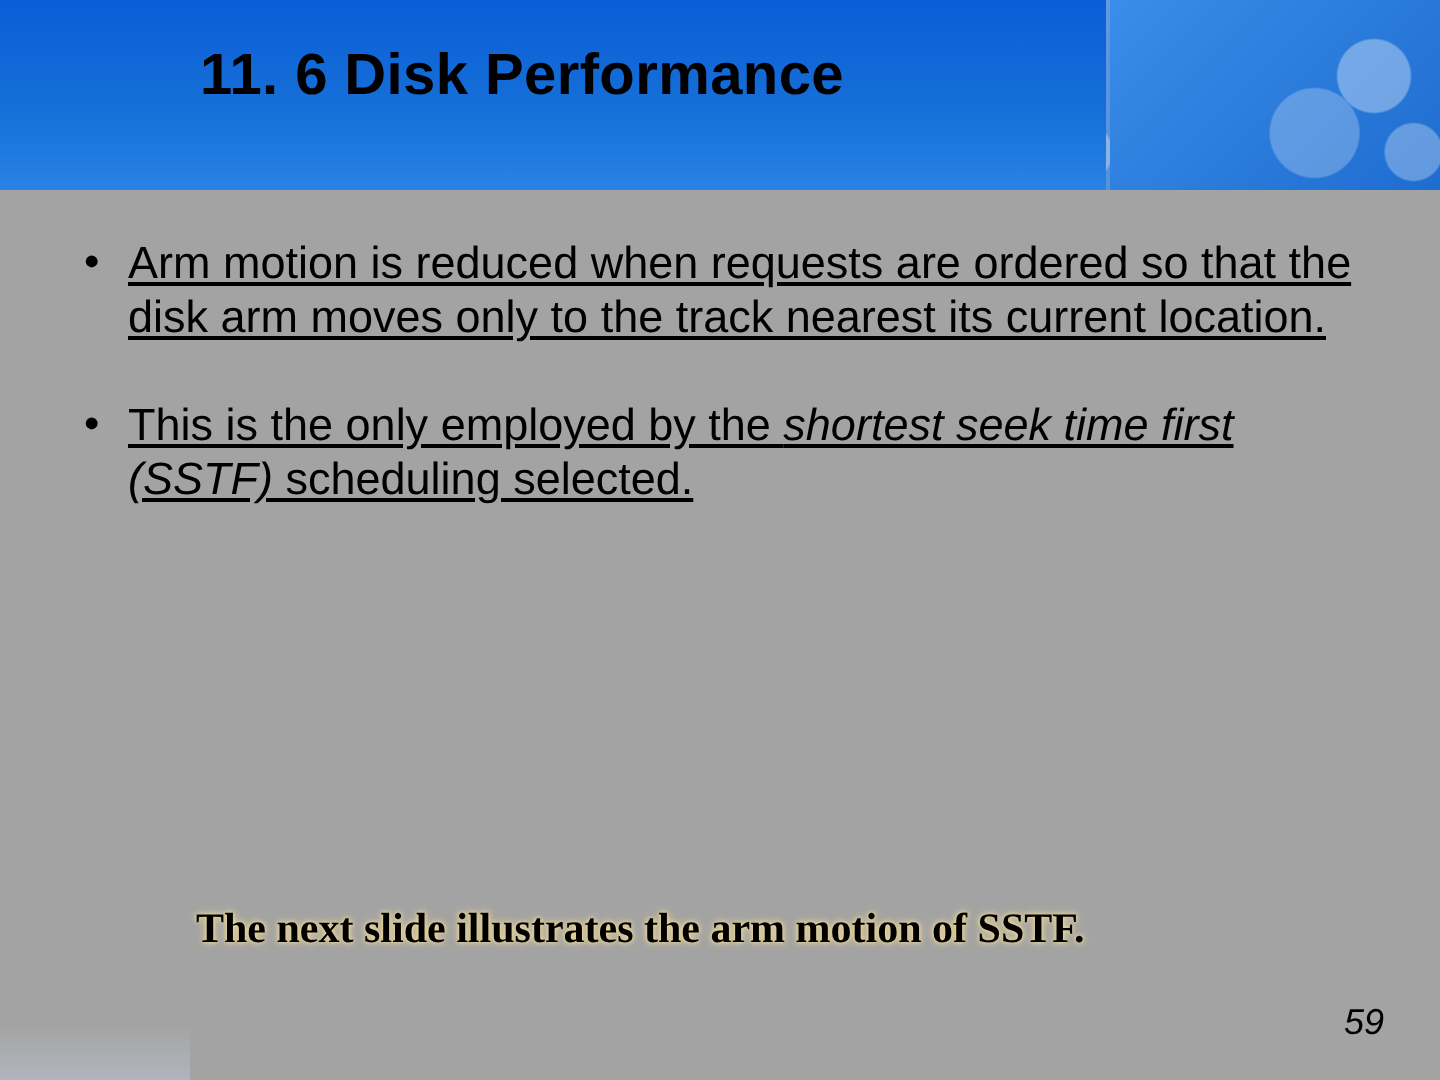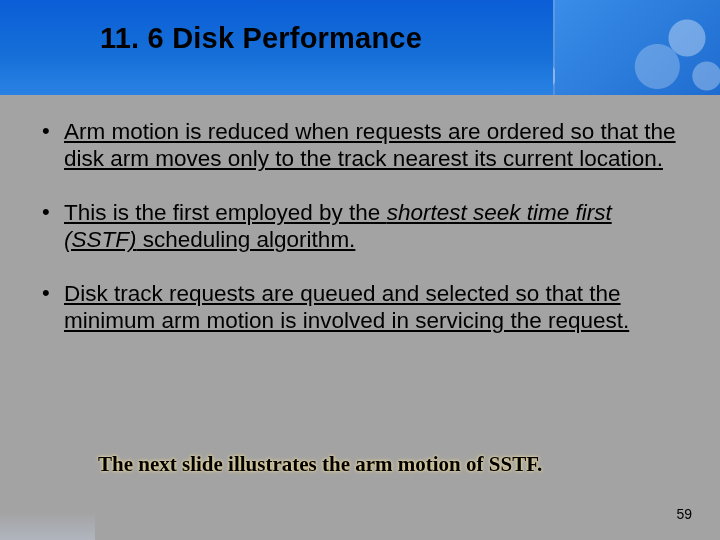--- a/index.html
+++ b/index.html
@@ -35,44 +35,41 @@
     content: "•"; position: absolute; left: 4px; top: 0; font-size: 22px;
   }
   .italic { font-style: italic; }
   .callout {
     position: absolute; left: 98px; top: 452px; width: 540px;
     font-family: "Times New Roman", Times, serif; font-weight: bold;
     font-size: 21px; color: #000; 
     text-shadow: 0 0 2px rgba(255,230,150,0.9), 0 0 4px rgba(255,230,150,0.8);
   }
   .pagenum {
-    position: absolute; right: 28px; bottom: 18px; font-size: 14px; color: #000;
+    position: absolute; right: 28px; bottom: 18px; font-size: 18px; color: #000; font-style: italic;
   }
   .footercorner {
     position: absolute; left: 0; bottom: 0; width: 95px; height: 28px;
     background: linear-gradient(0deg, rgba(200,215,240,0.35), rgba(255,255,255,0));
   }
 </style>
 </head>
 <body>
 
 <div class="slide">
   <div class="banner"></div>
   <div class="title">11. 6 Disk Performance</div>
 
   <div class="body">
     <ul>
       <li>
         <span>Arm motion is reduced when requests are ordered so that the disk arm moves only to the track nearest its current location.</span>
       </li>
       <li>
-        <span>This is the first employed by the </span><span class="italic">shortest seek time first (SSTF)</span><span> scheduling algorithm.</span>
-      </li>
-      <li>
-        <span>Disk track requests are queued and selected so that the minimum arm motion is involved in servicing the request.</span>
+        <span>This is the only employed by the </span><span class="italic">shortest seek time first (SSTF)</span><span> scheduling selected.</span>
       </li>
     </ul>
   </div>
 
   <div class="callout">The next slide illustrates the arm motion of SSTF.</div>
   <div class="pagenum">59</div>
   <div class="footercorner"></div>
 </div>
 
 </body></html>

